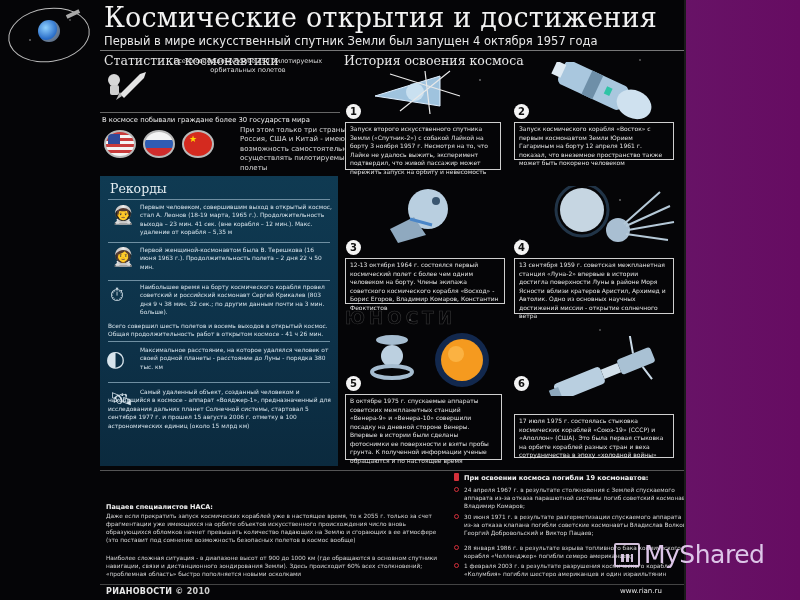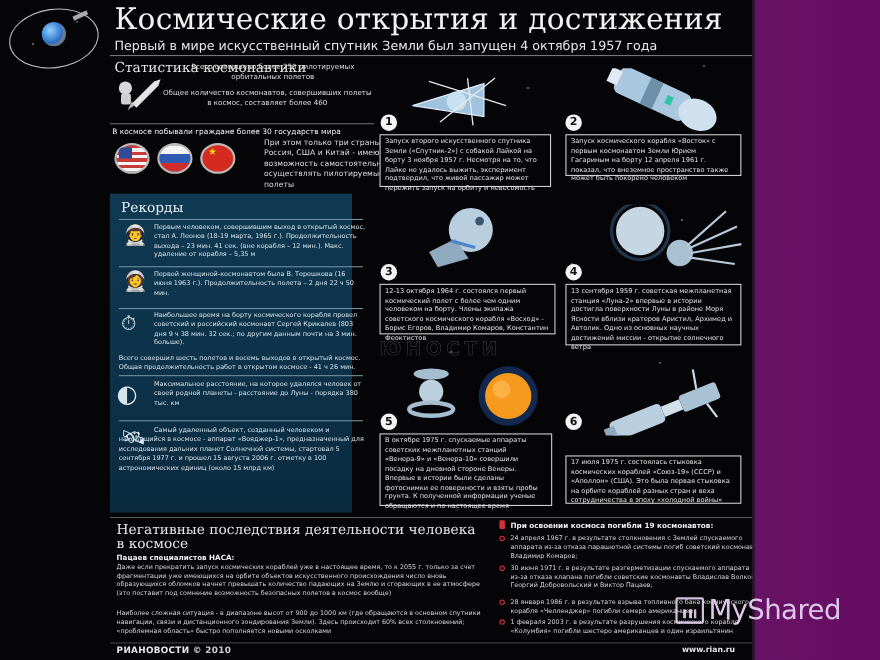--- a/index.html
+++ b/index.html
@@ -50,42 +50,42 @@
   .countries-title { position:absolute; left:102px; top:116px; font-size:6.8px; font-weight:normal; color:#f0f0f0; white-space:nowrap; }
   .flag { position:absolute; top:130px; width:32px; height:28px; border-radius:50%; border:2px solid #b9b9b9; box-sizing:border-box; }
   .flag-usa { left:104px; background: repeating-linear-gradient(180deg, #c93b3b 0 3px, #f4f4f4 3px 6px); }
   .flag-usa::before { content:""; position:absolute; left:2px; top:2px; width:12px; height:10px; background:#2f4a9a; border-radius:4px 0 0 0; }
   .flag-rus { left:143px; background: linear-gradient(180deg, #f4f4f4 0 33%, #2f5cb3 33% 66%, #cf2c2c 66%); }
   .flag-chn { left:182px; background:#d42a1f; }
   .flag-chn::before { content:"★"; position:absolute; left:5px; top:2px; color:#ffd400; font-size:9px; }
   .countries-text { position:absolute; left:224px; top:126px; width:116px; font-size:7px; color:#ddd; line-height:1.35;margin-left:16px; }
 
   
-  .records { position:absolute; left:100px; top:176px; width:220px; height:290px;
+  .records { position:absolute; left:100px; top:176px; width:238px; height:290px;
     background: linear-gradient(180deg, #0f3a52 0%, #0d3148 60%, #0b2a3e 100%); }
   .records-title { position:absolute; left:10px; top:5px; font-family:"DejaVu Serif", serif; font-size:12.5px; color:#e6eef2; }
   .rec-rule { position:absolute; left:8px; width:222px; height:1px; background:#6f8fa2; }
   .rec-text { position:absolute; font-size:5.9px; color:#d6e2ea; line-height:1.42; }
   .rec-icon { position:absolute; color:#d8e4ec; font-size:18px; line-height:1; }
 
   
   .craft { position:absolute; }
   .num-badge { position:absolute; width:15px; height:15px; border-radius:50%; background:#f4f4f4; color:#111; font-weight:bold; font-size:10px; text-align:center; line-height:15px; }
   .hist-box { position:absolute; border:1px solid #cfcfcf; background:#050507; font-size:6px; color:#e2e2e2; line-height:1.42; padding:2px 4px; box-sizing:border-box; }
   .watermark { position:absolute; left:345px; top:308px; font-size:17px; font-weight:bold; color:transparent; -webkit-text-stroke:0.6px #555; letter-spacing:4px; opacity:0.6; }
 
   
   .bottom-rule { position:absolute; left:100px; top:470px; width:584px; height:1px; background:#555; }
   .neg-title { position:absolute; left:106px; top:474px; font-family:"DejaVu Serif", serif; font-size:12.5px; color:#e6e6e6; line-height:1.05; width:330px; }
   .neg-sub { position:absolute; left:106px; top:503px; font-size:6.5px; font-weight:bold; color:#f0f0f0; }
   .neg-text { position:absolute; left:106px; width:334px; font-size:5.8px; color:#d6d6d6; line-height:1.4; }
   .footer-rule { position:absolute; left:100px; top:584px; width:584px; height:1px; background:#444; }
   .footer-brand { position:absolute; left:106px; top:587px; font-size:8px; font-weight:bold; color:#e8e8e8; letter-spacing:0.3px; }
   .footer-copy { font-weight:bold; color:#cfcfcf; }
-  .footer-url { position:absolute; left:620px; top:587px; font-size:7px; font-weight:bold; color:#e8e8e8; }
+  .footer-url { position:absolute; left:620px; top:587px; font-size:7px; font-weight:normal; color:#e8e8e8; }
 
   .deaths-icon { position:absolute; left:454px; top:473px; width:5px; height:8px; background:#d3303a; border-radius:1px; }
   .deaths-title { position:absolute; left:464px; top:474px; font-size:6.6px; font-weight:bold; color:#f0f0f0; white-space:nowrap; }
   .death-item { position:absolute; left:454px; width:236px; font-size:5.8px; color:#d6d6d6; line-height:1.4; padding-left:10px; box-sizing:border-box; }
   .death-bullet { position:absolute; left:0; top:1px; width:5px; height:5px; border-radius:50%; border:1.5px solid #d3303a; box-sizing:border-box; }
 
   .myshared { position:absolute; left:614px; top:540px; display:flex; align-items:center; gap:4px; }
   .myshared-icon { width:26px; height:24px; border:2px solid #e8d4f0; box-sizing:border-box; border-radius:2px; position:relative; opacity:0.9; }
   .myshared-icon::after { content:""; position:absolute; left:5px; bottom:3px; width:12px; height:8px;
     background: linear-gradient(90deg, #e8d4f0 0 3px, transparent 3px 5px, #e8d4f0 5px 8px, transparent 8px 10px, #e8d4f0 10px 12px); }
@@ -109,21 +109,20 @@
   <div class="header-rule"></div>
 
   <div class="sec-title" style="left:104px; top:53px;">Статистика космонавтики</div>
   <svg class="rocket-icon" viewBox="0 0 46 34">
     <circle cx="10" cy="12" r="6" fill="#d8d8d8"></circle>
     <rect x="6" y="17" width="9" height="10" rx="2" fill="#cfcfcf"></rect>
     <path d="M16 26 L36 6 L42 4 L40 10 L20 30 Z" fill="#e4e4e4"></path>
     <path d="M18 28 L12 32 L16 24 Z" fill="#bdbdbd"></path>
   </svg>
   <div class="stat-text" style="left:158px; top:57px; width:180px;text-align:center;">Всего совершено более 250 пилотируемых орбитальных полетов</div>
-  <div class="stat-text" style="left:148px; top:80px; width:190px;">Общее количество космонавтов, совершивших полеты в космос, составляет более 460</div>
   <div class="stat-rule"></div>
   <div class="countries-title">В космосе побывали граждане более 30 государств мира</div>
   <div class="flag flag-usa"></div>
   <div class="flag flag-rus"></div>
   <div class="flag flag-chn"></div>
   <div class="countries-text">При этом только три страны - Россия, США и Китай - имеют возможность самостоятельно осуществлять пилотируемые полеты</div>
 
   <div class="records">
     <div class="records-title">Рекорды</div>
     <div class="rec-rule" style="top:23px;"></div>
@@ -142,20 +141,21 @@
     <div class="rec-rule" style="top:165px;"></div>
 
     <div class="rec-icon" style="left:6px; top:172px; font-size:22px;">◐</div>
     <div class="rec-text" style="left:40px; top:170px; width:192px;">Максимальное расстояние, на которое удалялся человек от своей родной планеты - расстояние до Луны - порядка 380 тыс. км</div>
     <div class="rec-rule" style="top:206px;"></div>
 
     <div class="rec-icon" style="left:10px; top:214px;">🛰</div>
     <div class="rec-text" style="left:8px; top:212px; width:224px; text-indent:32px;">Самый удаленный объект, созданный человеком и находящийся в космосе - аппарат «Вояджер-1», предназначенный для исследования дальних планет Солнечной системы, стартовал 5 сентября 1977 г. и прошел 15 августа 2006 г. отметку в 100 астрономических единиц (около 15 млрд км)</div>
   </div>
 
+  <div class="sec-title" style="left:344px; top:53px;">История освоения космоса</div>
 
   <svg class="craft" style="left:370px; top:66px;" width="100" height="50" viewBox="0 0 100 50">
     <path d="M5 30 L70 10 L70 40 Z" fill="#9fc3de" stroke="#dfefff" stroke-width="1"></path>
     <circle cx="45" cy="26" r="9" fill="#c9e0f0"></circle>
     <path d="M20 8 L90 30 M30 45 L80 5 M55 5 L60 48" stroke="#e8e8e8" stroke-width="1.2" fill="none"></path>
   </svg>
   <div class="num-badge" style="left:346px; top:104px;">1</div>
   <div class="hist-box" style="left:345px; top:122px; width:156px; height:48px;">Запуск второго искусственного спутника Земли («Спутник-2») с собакой Лайкой на борту 3 ноября 1957 г. Несмотря на то, что Лайке не удалось выжить, эксперимент подтвердил, что живой пассажир может пережить запуск на орбиту и невесомость</div>
 
   <svg class="craft" style="left:545px; top:62px;" width="130" height="60" viewBox="0 0 130 60">
@@ -207,21 +207,20 @@
       <rect x="4" y="30" width="10" height="10" fill="#8ea8bd"></rect>
       <rect x="60" y="30" width="18" height="10" fill="#d2e0ea"></rect>
       <rect x="78" y="27" width="36" height="16" rx="3" fill="#a9c1d4"></rect>
       <path d="M96 27 L100 8 M100 43 L104 58" stroke="#c9d9e6" stroke-width="2"></path>
     </g>
   </svg>
   <div class="num-badge" style="left:514px; top:376px;">6</div>
   <div class="hist-box" style="left:514px; top:414px; width:160px; height:44px;">17 июля 1975 г. состоялась стыковка космических кораблей «Союз-19» (СССР) и «Аполлон» (США). Это была первая стыковка на орбите кораблей разных стран и веха сотрудничества в эпоху «холодной войны»</div>
 
   <div class="bottom-rule"></div>
-  <div class="neg-title">Негативные последствия деятельности человека в космосе</div>
   <div class="neg-sub">Пацаев специалистов НАСА:</div>
   <div class="neg-text" style="top:512px;">Даже если прекратить запуск космических кораблей уже в настоящее время, то к 2055 г. только за счет фрагментации уже имеющихся на орбите объектов искусственного происхождения число вновь образующихся обломков начнет превышать количество падающих на Землю и сгорающих в ее атмосфере (это поставит под сомнение возможность безопасных полетов в космос вообще)</div>
   <div class="neg-text" style="top:554px;">Наиболее сложная ситуация - в диапазоне высот от 900 до 1000 км (где обращаются в основном спутники навигации, связи и дистанционного зондирования Земли). Здесь происходит 60% всех столкновений; «проблемная область» быстро пополняется новыми осколками</div>
 
   <div class="deaths-icon"></div>
   <div class="deaths-title">При освоении космоса погибли 19 космонавтов:</div>
   <div class="death-item" style="top:486px;">
     <span class="death-bullet"></span>
     <span>24 апреля 1967 г. в результате столкновения с Землей спускаемого аппарата из-за отказа парашютной системы погиб советский космонавт Владимир Комаров;</span>
   </div>

